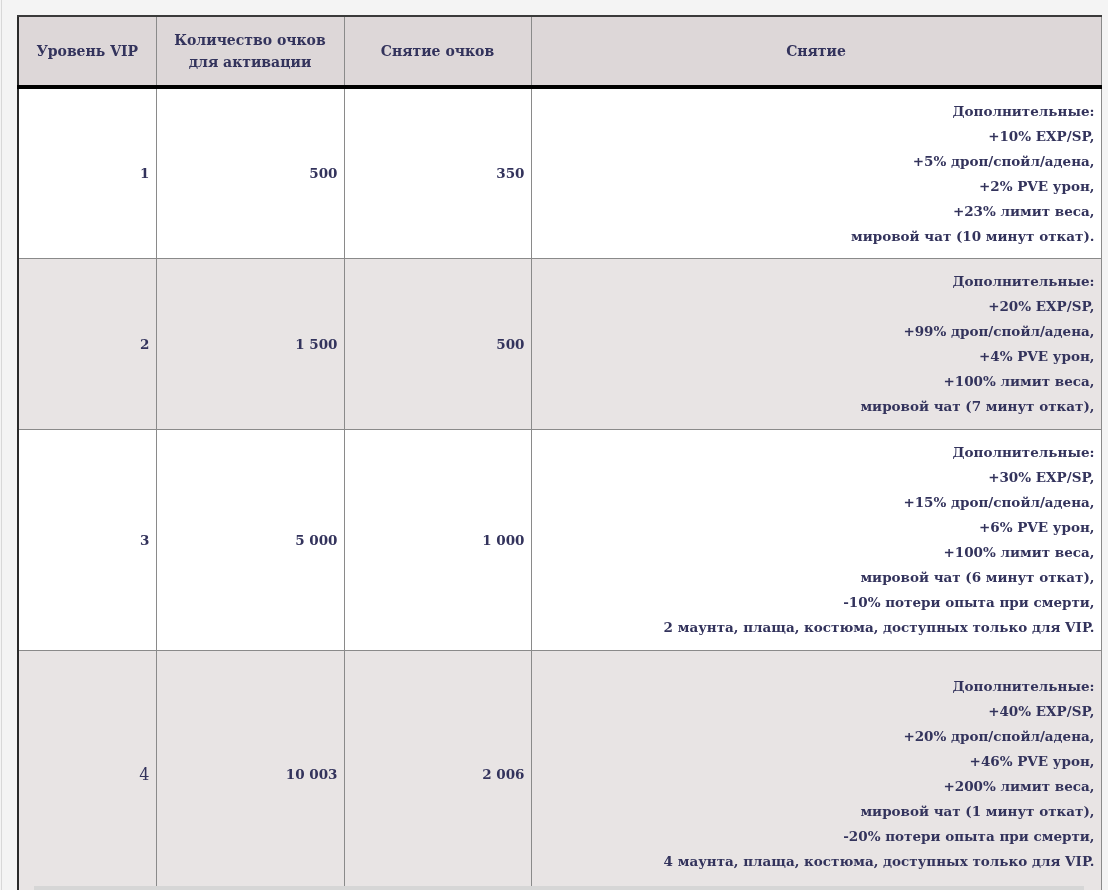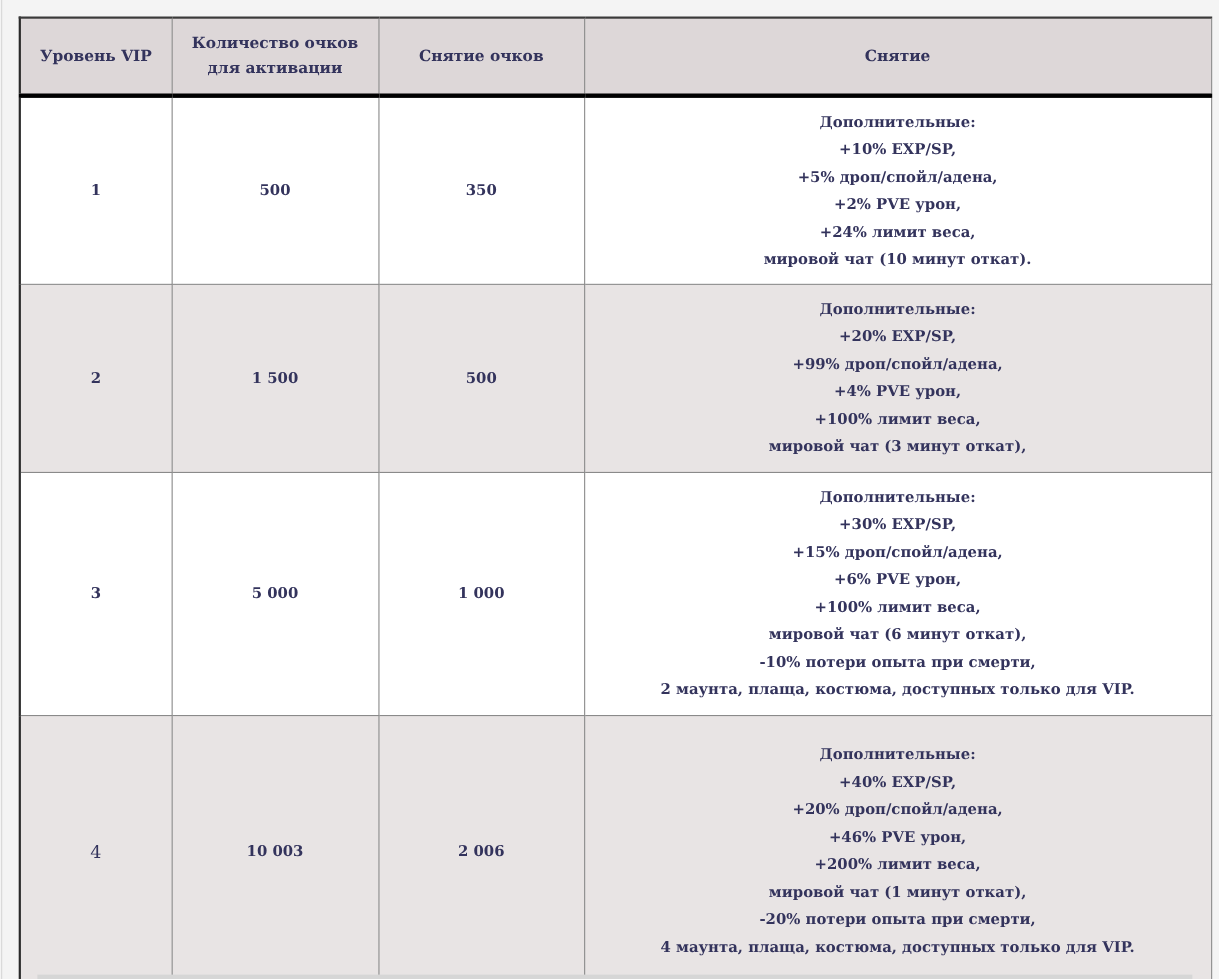--- a/index.html
+++ b/index.html
@@ -33,21 +33,21 @@
     border-top: 2px solid #3a3a3a;
     border-bottom: 4px solid #000;
     text-align: center; vertical-align: middle;
     line-height: 22px; font-size: 14px;
     color: #33335c;
     padding: 0 6px;
   }
   thead th:first-child { border-left: 2px solid #2a2a2a; }
   tbody td {
     border: 1px solid #8a8a8a;
-    text-align: center; vertical-align: middle;
+    text-align: right; vertical-align: middle;
     padding: 0 6px;
     line-height: 25px;
   }
   tbody td:first-child { border-left: 2px solid #2a2a2a; }
   tbody tr:last-child td { border-bottom: 2px solid #2a2a2a; }
   tbody tr.odd td { background: #ffffff; }
   tbody tr.even td { background: #e8e4e4; }
   tr.r1 td { height: 169px; }
   tr.r2 td { height: 170px; }
   tr.r3 td { height: 220px; }
@@ -83,35 +83,35 @@
     <tbody>
       <tr class="odd r1">
         <td>1</td>
         <td>500</td>
         <td>350</td>
         <td>
           <span class="bonus-line">Дополнительные:</span>
           <span class="bonus-line">+10% EXP/SP,</span>
           <span class="bonus-line">+5% дроп/спойл/адена,</span>
           <span class="bonus-line">+2% PVE урон,</span>
-          <span class="bonus-line">+24% лимит веса,</span>
+          <span class="bonus-line">+23% лимит веса,</span>
           <span class="bonus-line">мировой чат (10 минут откат).</span>
         </td>
       </tr>
       <tr class="even r2">
         <td>2</td>
         <td>1 500</td>
         <td>500</td>
         <td>
           <span class="bonus-line">Дополнительные:</span>
           <span class="bonus-line">+20% EXP/SP,</span>
           <span class="bonus-line">+99% дроп/спойл/адена,</span>
           <span class="bonus-line">+4% PVE урон,</span>
           <span class="bonus-line">+100% лимит веса,</span>
-          <span class="bonus-line">мировой чат (3 минут откат),</span>
+          <span class="bonus-line">мировой чат (7 минут откат),</span>
         </td>
       </tr>
       <tr class="odd r3">
         <td>3</td>
         <td>5 000</td>
         <td>1 000</td>
         <td>
           <span class="bonus-line">Дополнительные:</span>
           <span class="bonus-line">+30% EXP/SP,</span>
           <span class="bonus-line">+15% дроп/спойл/адена,</span>

